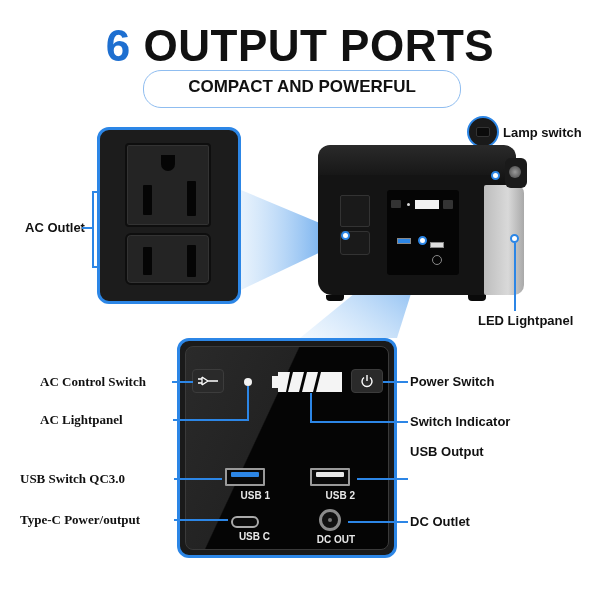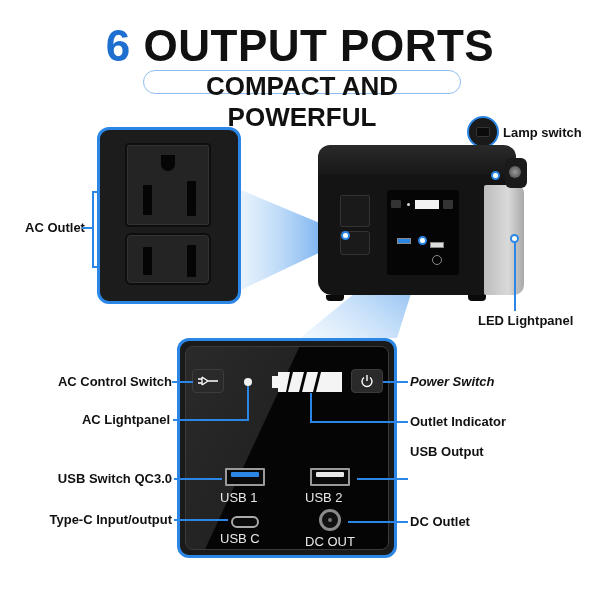--- a/index.html
+++ b/index.html
@@ -4,38 +4,38 @@
 <style>
   * { box-sizing: border-box; margin: 0; padding: 0; }
   html, body { width: 600px; height: 600px; background: #ffffff; overflow: hidden; }
   body { position: relative; font-family: "Liberation Sans", sans-serif; color: #111; }
 
   .abs { position: absolute; }
 
   
   .title { left: 0; top: 22px; width: 600px; text-align: center; font-weight: 900; font-size: 44px; letter-spacing: 0.5px; line-height: 48px; font-family: "Liberation Sans", sans-serif; }
   .title .num { color: #1e6fd0; }
-  .subtitle-pill { left: 143px; top: 70px; width: 318px; height: 24px; border: 1.5px solid #8fbdf0; border-radius: 18px; text-align: center; font-weight: 700; font-size: 26px; line-height: 31px; }
+  .subtitle-pill { left: 143px; top: 70px; width: 318px; height: 38px; border: 1.5px solid #8fbdf0; border-radius: 18px; text-align: center; font-weight: 700; font-size: 17px; line-height: 31px; }
 
   
   .beam { position: absolute; pointer-events: none; }
 
   
   .outlet-panel { left: 97px; top: 127px; width: 144px; height: 177px; background: #1c1c1c; border: 3px solid #2c86e6; border-radius: 12px; }
   .socket { position: absolute; background: #242424; border: 2px solid #0e0e0e; border-radius: 4px; box-shadow: inset 0 0 0 1px #333; }
   .socket.top { left: 25px; top: 13px; width: 86px; height: 84px; }
   .socket.bottom { left: 25px; top: 103px; width: 86px; height: 52px; border-radius: 6px; }
   .slot { position: absolute; background: #050505; border-radius: 1px; }
   .ground { position: absolute; background: #050505; width: 14px; height: 16px; border-radius: 0 0 7px 7px; }
 
   
   .line { position: absolute; background: #2c86e6; }
 
   .label { position: absolute; font-weight: 700; font-size: 13px; color: #111; white-space: nowrap; line-height: 16px; }
-  .label.right-align { text-align: right; }
+  .label.right-align { text-align: left; font-family: Liberation Serif, serif; }
 
   
   .device-top { left: 318px; top: 145px; width: 198px; height: 40px; background: linear-gradient(#2a2a2a, #111); border-radius: 12px 12px 4px 4px; }
   .device-body { left: 318px; top: 175px; width: 180px; height: 120px; background: #141414; border-radius: 4px 4px 14px 14px; }
   .device-side { left: 484px; top: 185px; width: 40px; height: 110px; background: linear-gradient(90deg,#bdbdbd,#d9d9d9 60%,#a9a9a9); border-radius: 2px 8px 10px 2px; }
   .device-handle { left: 505px; top: 158px; width: 22px; height: 30px; background: #1a1a1a; border-radius: 6px; }
   .device-knob { left: 509px; top: 166px; width: 12px; height: 12px; border-radius: 50%; background: radial-gradient(#999,#444); }
   .device-front-panel { left: 387px; top: 190px; width: 72px; height: 85px; background: #050505; border-radius: 3px; }
   .device-socket { position: absolute; background: #1a1a1a; border: 1px solid #333; }
   .foot { position: absolute; background: #0a0a0a; height: 6px; width: 18px; border-radius: 0 0 4px 4px; }
@@ -51,21 +51,21 @@
   .ctrl-inner { position: absolute; left: 5px; top: 5px; right: 5px; bottom: 5px; border: 1px solid #3a3a3a; border-radius: 8px;
     background: linear-gradient(115deg, #2a2a2a 0%, #232323 38%, #050505 38.5%, #050505 100%); }
   .sq-btn { position: absolute; width: 32px; height: 24px; background: #2a2a2a; border: 1px solid #3c3c3c; border-radius: 4px; color: #fff; display: flex; align-items: center; justify-content: center; }
   .ac-led { position: absolute; width: 8px; height: 8px; border-radius: 50%; background: #f2f2f2; }
   .battery { position: absolute; }
   .usb-a { position: absolute; width: 40px; height: 18px; border: 2px solid #9a9a9a; background: #0a0a0a; border-radius: 1px; }
   .usb-a .tongue { position: absolute; left: 4px; top: 2px; width: 28px; height: 5px; border-radius: 1px; }
   .usb-c { position: absolute; width: 28px; height: 12px; border: 2px solid #aaa; border-radius: 7px; background: #0a0a0a; }
   .dc-jack { position: absolute; width: 22px; height: 22px; border-radius: 50%; border: 3px solid #8a8a8a; background: #111; }
   .dc-jack .pin { position: absolute; left: 6px; top: 6px; width: 4px; height: 4px; border-radius: 50%; background: #777; }
-  .port-label { position: absolute; color: #e8e8e8; font-size: 13px; font-weight: 400; text-align: left; width: 50px; }
+  .port-label { position: absolute; color: #e8e8e8; font-size: 10px; font-weight: 700; text-align: right; width: 50px; }
 </style>
 </head>
 <body>
 
 <svg class="beam" style="left:0;top:0" width="600" height="600">
   <defs>
     <linearGradient id="b1" x1="0" y1="0" x2="1" y2="0">
       <stop offset="0" stop-color="#9fcaf5" stop-opacity="0.25"></stop>
       <stop offset="1" stop-color="#2c86e6" stop-opacity="0.85"></stop>
     </linearGradient>
@@ -186,27 +186,27 @@
 <div class="label right-align" style="left:40px;top:374px;width:132px;">AC Control Switch</div>
 <div class="line" style="left:172px;top:381px;width:21px;height:2px;"></div>
 
 <div class="label right-align" style="left:40px;top:412px;width:130px;">AC Lightpanel</div>
 <div class="line" style="left:173px;top:419px;width:75px;height:2px;"></div>
 <div class="line" style="left:247px;top:386px;width:2px;height:35px;"></div>
 
 <div class="label right-align" style="left:20px;top:471px;width:152px;">USB Switch QC3.0</div>
 <div class="line" style="left:174px;top:478px;width:48px;height:2px;"></div>
 
-<div class="label right-align" style="left:20px;top:512px;width:152px;">Type-C Input/output</div>
+<div class="label right-align" style="left:20px;top:512px;width:152px;">Type-C Power/output</div>
 <div class="line" style="left:174px;top:519px;width:54px;height:2px;"></div>
 
 <div class="line" style="left:383px;top:381px;width:25px;height:2px;"></div>
-<div class="label" style="left:410px;top:374px;font-style:italic;">Power Switch</div>
+<div class="label" style="left:410px;top:374px;">Power Switch</div>
 
 <div class="line" style="left:310px;top:393px;width:2px;height:29px;"></div>
 <div class="line" style="left:310px;top:421px;width:98px;height:2px;"></div>
-<div class="label" style="left:410px;top:414px;">Outlet Indicator</div>
+<div class="label" style="left:410px;top:414px;">Switch Indicator</div>
 
 <div class="line" style="left:357px;top:478px;width:51px;height:2px;"></div>
 <div class="label" style="left:410px;top:444px;">USB Output</div>
 
 <div class="line" style="left:348px;top:521px;width:60px;height:2px;"></div>
 <div class="label" style="left:410px;top:514px;">DC Outlet</div>
 
 </body></html>

